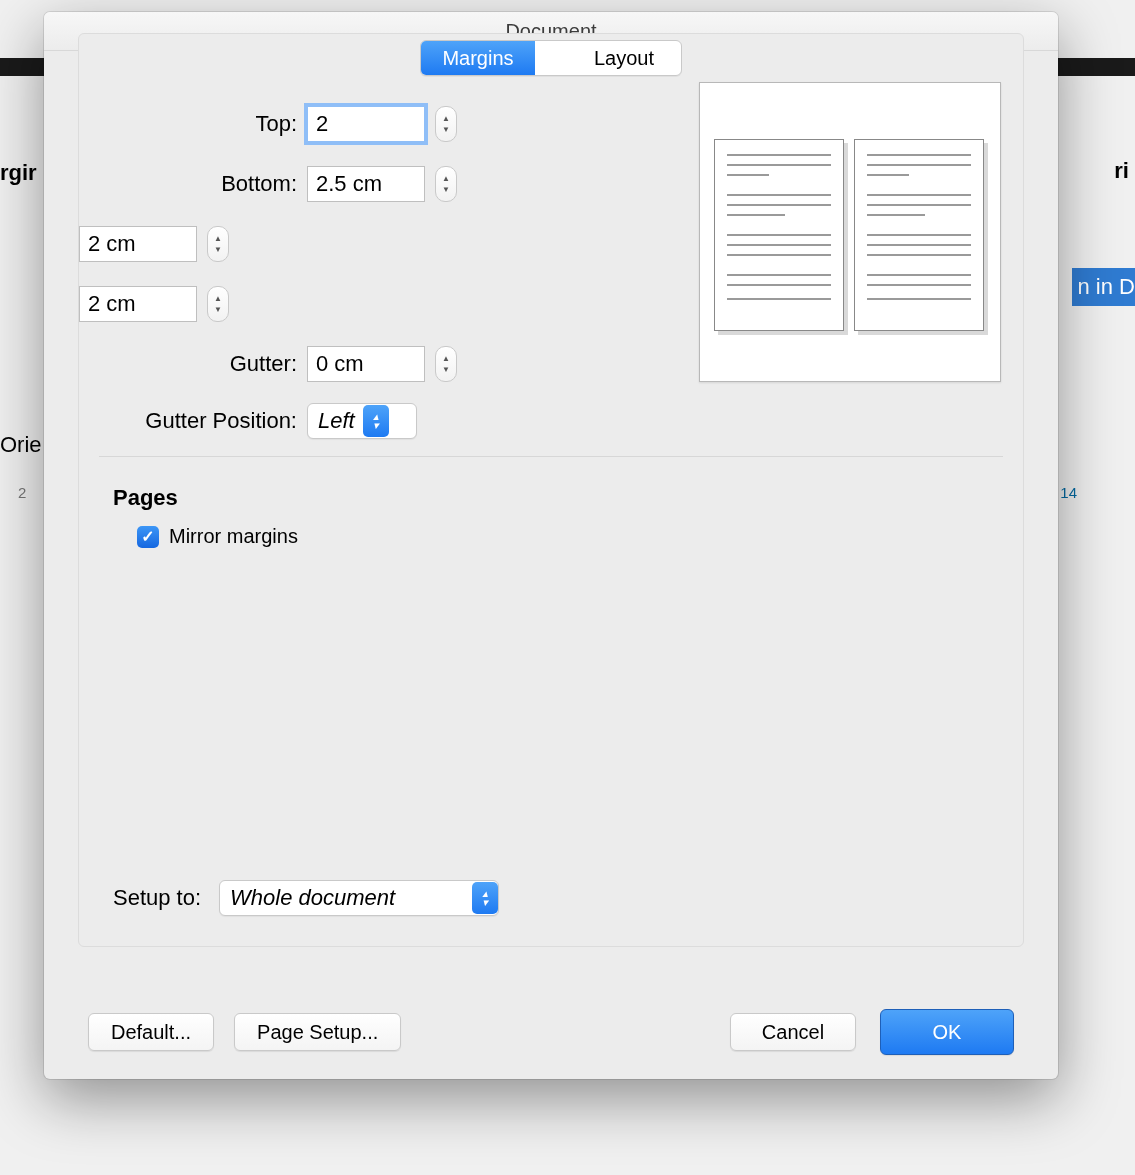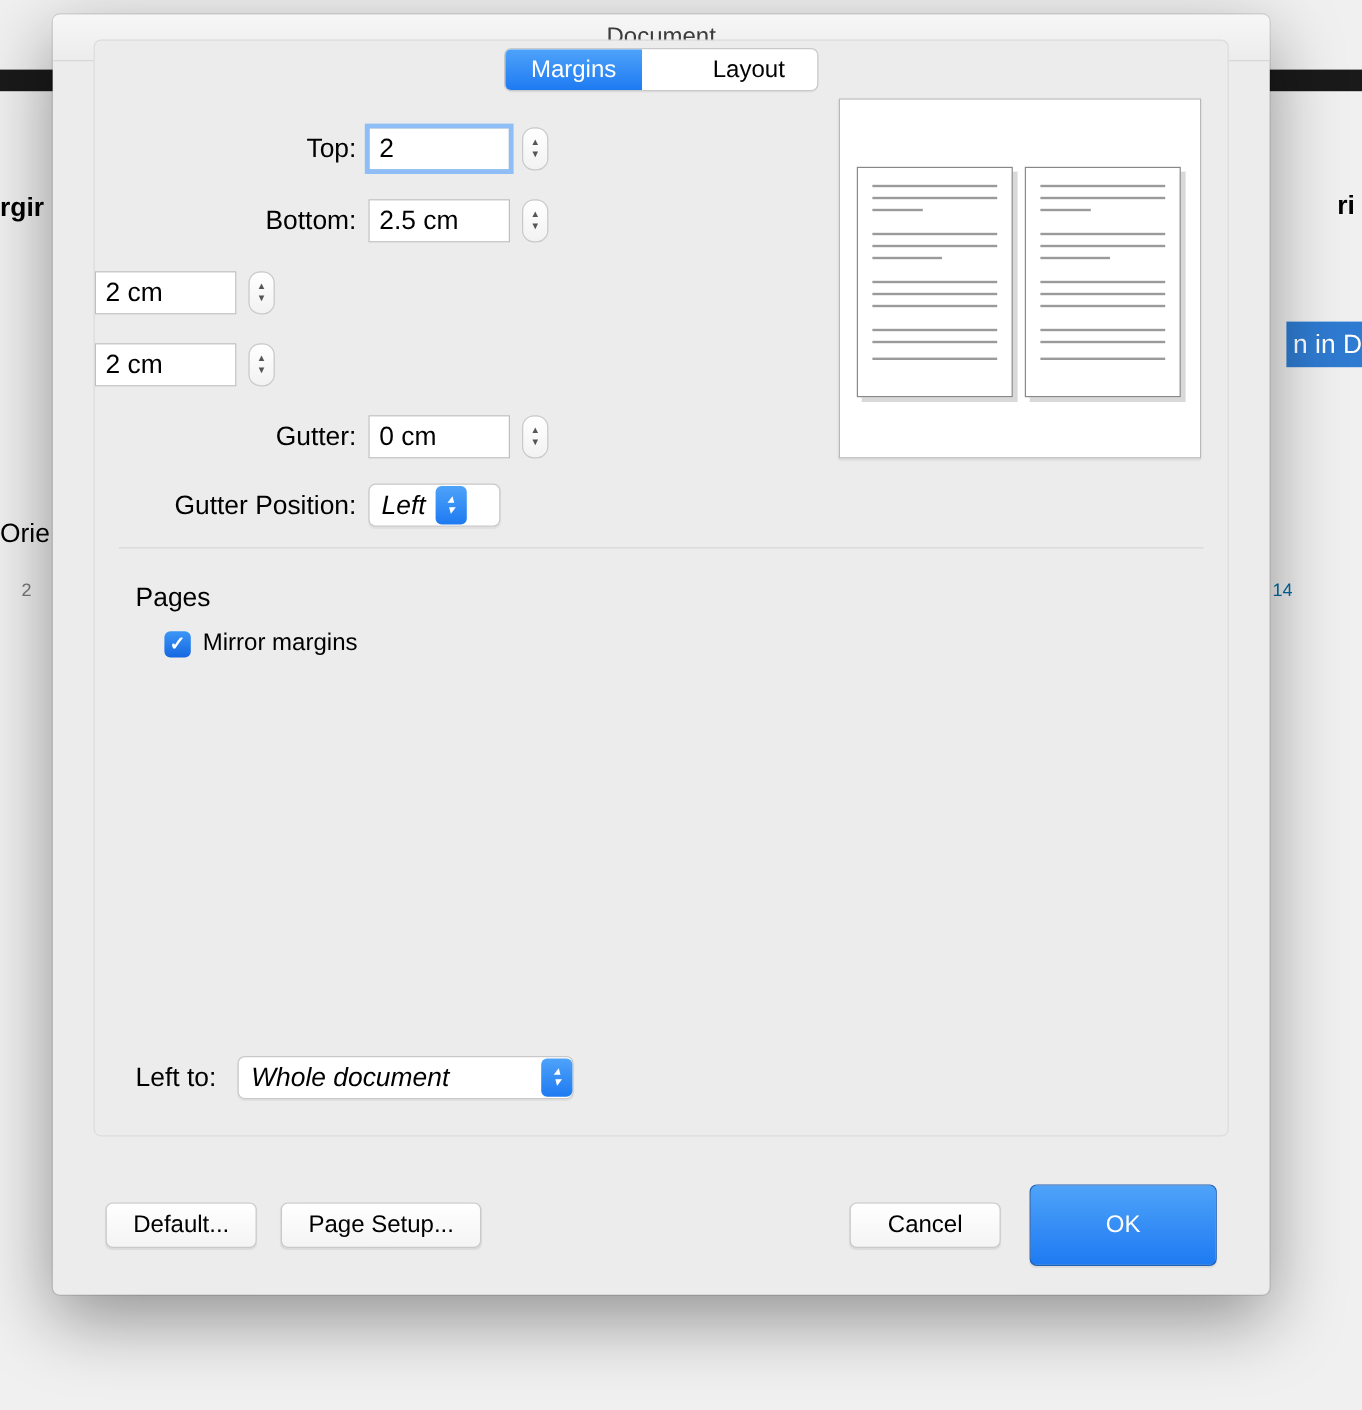--- a/index.html
+++ b/index.html
@@ -205,21 +205,21 @@
   }
 
   hr.sep {
     border: none;
     border-top: 1px solid #d7d7d7;
     margin: 8px 20px 0 20px;
   }
 
   .pages-label {
     font-size: 22px;
-    font-weight: 400;
+    font-weight: 700;
     margin: 28px 0 0 34px;
   }
   .checkbox-row {
     display: flex;
     align-items: center;
     margin: 14px 0 0 58px;
     font-size: 20px;
   }
   .checkbox {
     width: 22px;
@@ -265,21 +265,21 @@
     display:inline-flex;
     align-items:center;
     justify-content:center;
     box-shadow: 0 1px 1px rgba(0,0,0,0.08);
   }
   .btn.primary {
     background: linear-gradient(#4ea3f9,#1e7af2);
     color: #fff;
     border-color:#1e5fb8;
     width: 124px;
-    padding:15px;
+    padding:4px;
   }
   .btn.cancel { width: 124px; padding:0; }
   .spacer { flex: 1; }
 </style>
 </head>
 <body>
 
 <div class="bg-dark" style="left:0;top:58px;width:44px;height:18px;"></div>
 <div class="bg-dark" style="right:0;top:58px;width:77px;height:18px;"></div>
 <div class="bg-clutter" style="left:0;top:160px;font-weight:700;">rgir</div>
@@ -392,21 +392,21 @@
 
         <hr class="sep">
 
         <div class="pages-label">Pages</div>
         <div class="checkbox-row">
           <div class="checkbox"></div>
           <span>Mirror margins</span>
         </div>
 
         <div class="apply-row">
-          <span class="apply-label">Left to:</span>
+          <span class="apply-label">Setup to:</span>
           <div class="select" style="width:268px;">
             <span style="flex:1">Whole document</span>
             <div class="select-btn"></div>
           </div>
         </div>
 
       </div>
     </div>
   </div>
 

